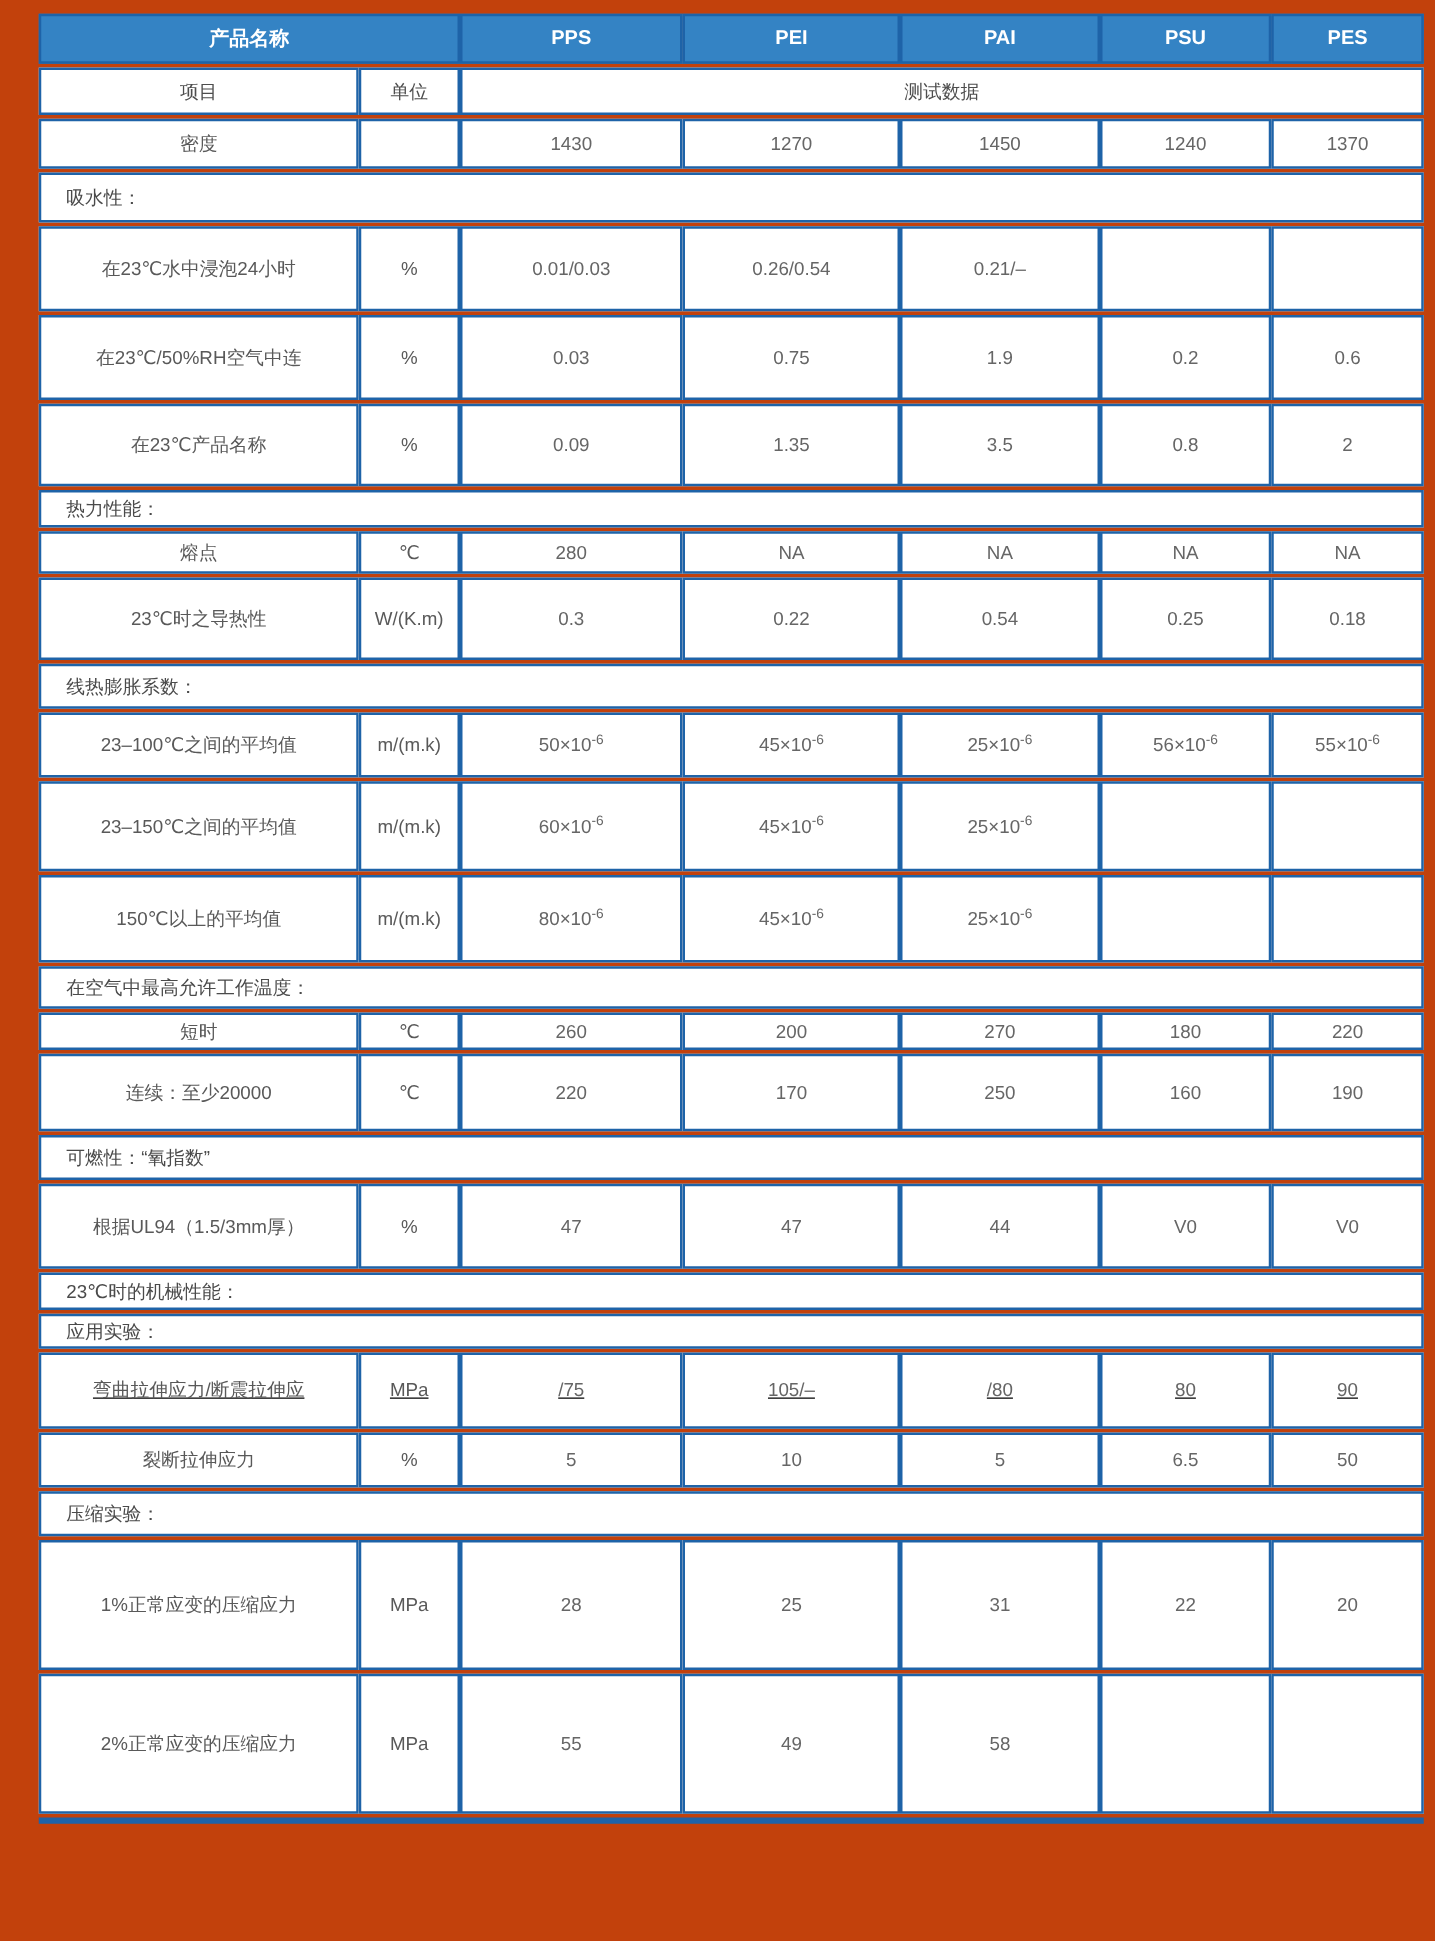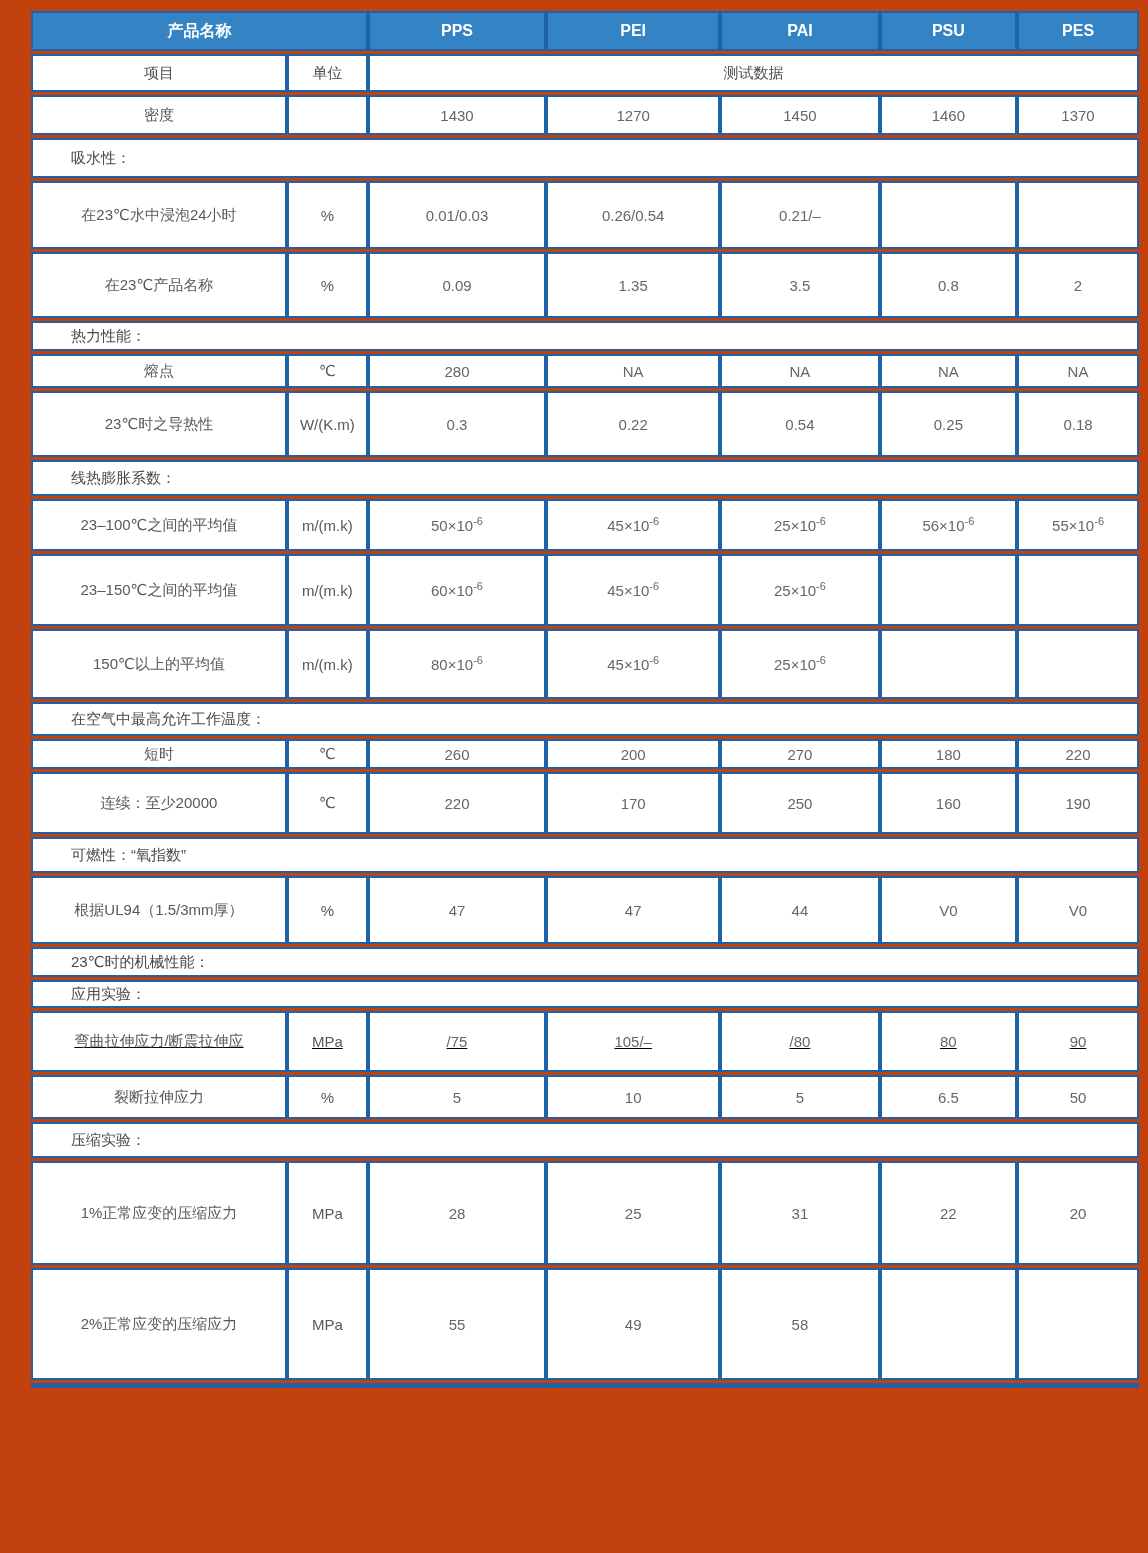--- a/index.html
+++ b/index.html
@@ -45,21 +45,21 @@
     height:38px;
   }
   td.label-cell{
     color:#595959;
   }
   td.unit-cell{
     color:#595959;
   }
   td.section-cell{
     text-align:left;
-    padding-left:38px;
+    padding-left:20px;
     color:#4a4a4a;
   }
   td.value-cell{
     color:#666666;
   }
   td sup{
     font-size:11px;
     line-height:1;
   }
 </style>
@@ -92,34 +92,43 @@
         <td colspan="5">测试数据</td>
       </tr>
     </thead>
     <tbody>
         <tr style="height: 40px;">
           <td class="label-cell">密度</td>
           <td class="unit-cell"></td>
           <td class="value-cell">1430</td>
           <td class="value-cell">1270</td>
           <td class="value-cell">1450</td>
-          <td class="value-cell">1460</td>
+          <td class="value-cell">1240</td>
           <td class="value-cell">1370</td>
         </tr>
         <tr style="height: 40px;">
           <td class="section-cell" colspan="7">吸水性：</td>
         </tr>
         <tr style="height: 68px;">
           <td class="label-cell">在23℃水中浸泡24小时</td>
           <td class="unit-cell">%</td>
           <td class="value-cell">0.01/0.03</td>
           <td class="value-cell">0.26/0.54</td>
           <td class="value-cell">0.21/–</td>
           <td class="value-cell"></td>
           <td class="value-cell"></td>
+        </tr>
+        <tr style="height: 68px;">
+          <td class="label-cell">在23℃/50%RH空气中连</td>
+          <td class="unit-cell">%</td>
+          <td class="value-cell">0.03</td>
+          <td class="value-cell">0.75</td>
+          <td class="value-cell">1.9</td>
+          <td class="value-cell">0.2</td>
+          <td class="value-cell">0.6</td>
         </tr>
         <tr style="height: 66px;">
           <td class="label-cell">在23℃产品名称</td>
           <td class="unit-cell">%</td>
           <td class="value-cell">0.09</td>
           <td class="value-cell">1.35</td>
           <td class="value-cell">3.5</td>
           <td class="value-cell">0.8</td>
           <td class="value-cell">2</td>
         </tr>

